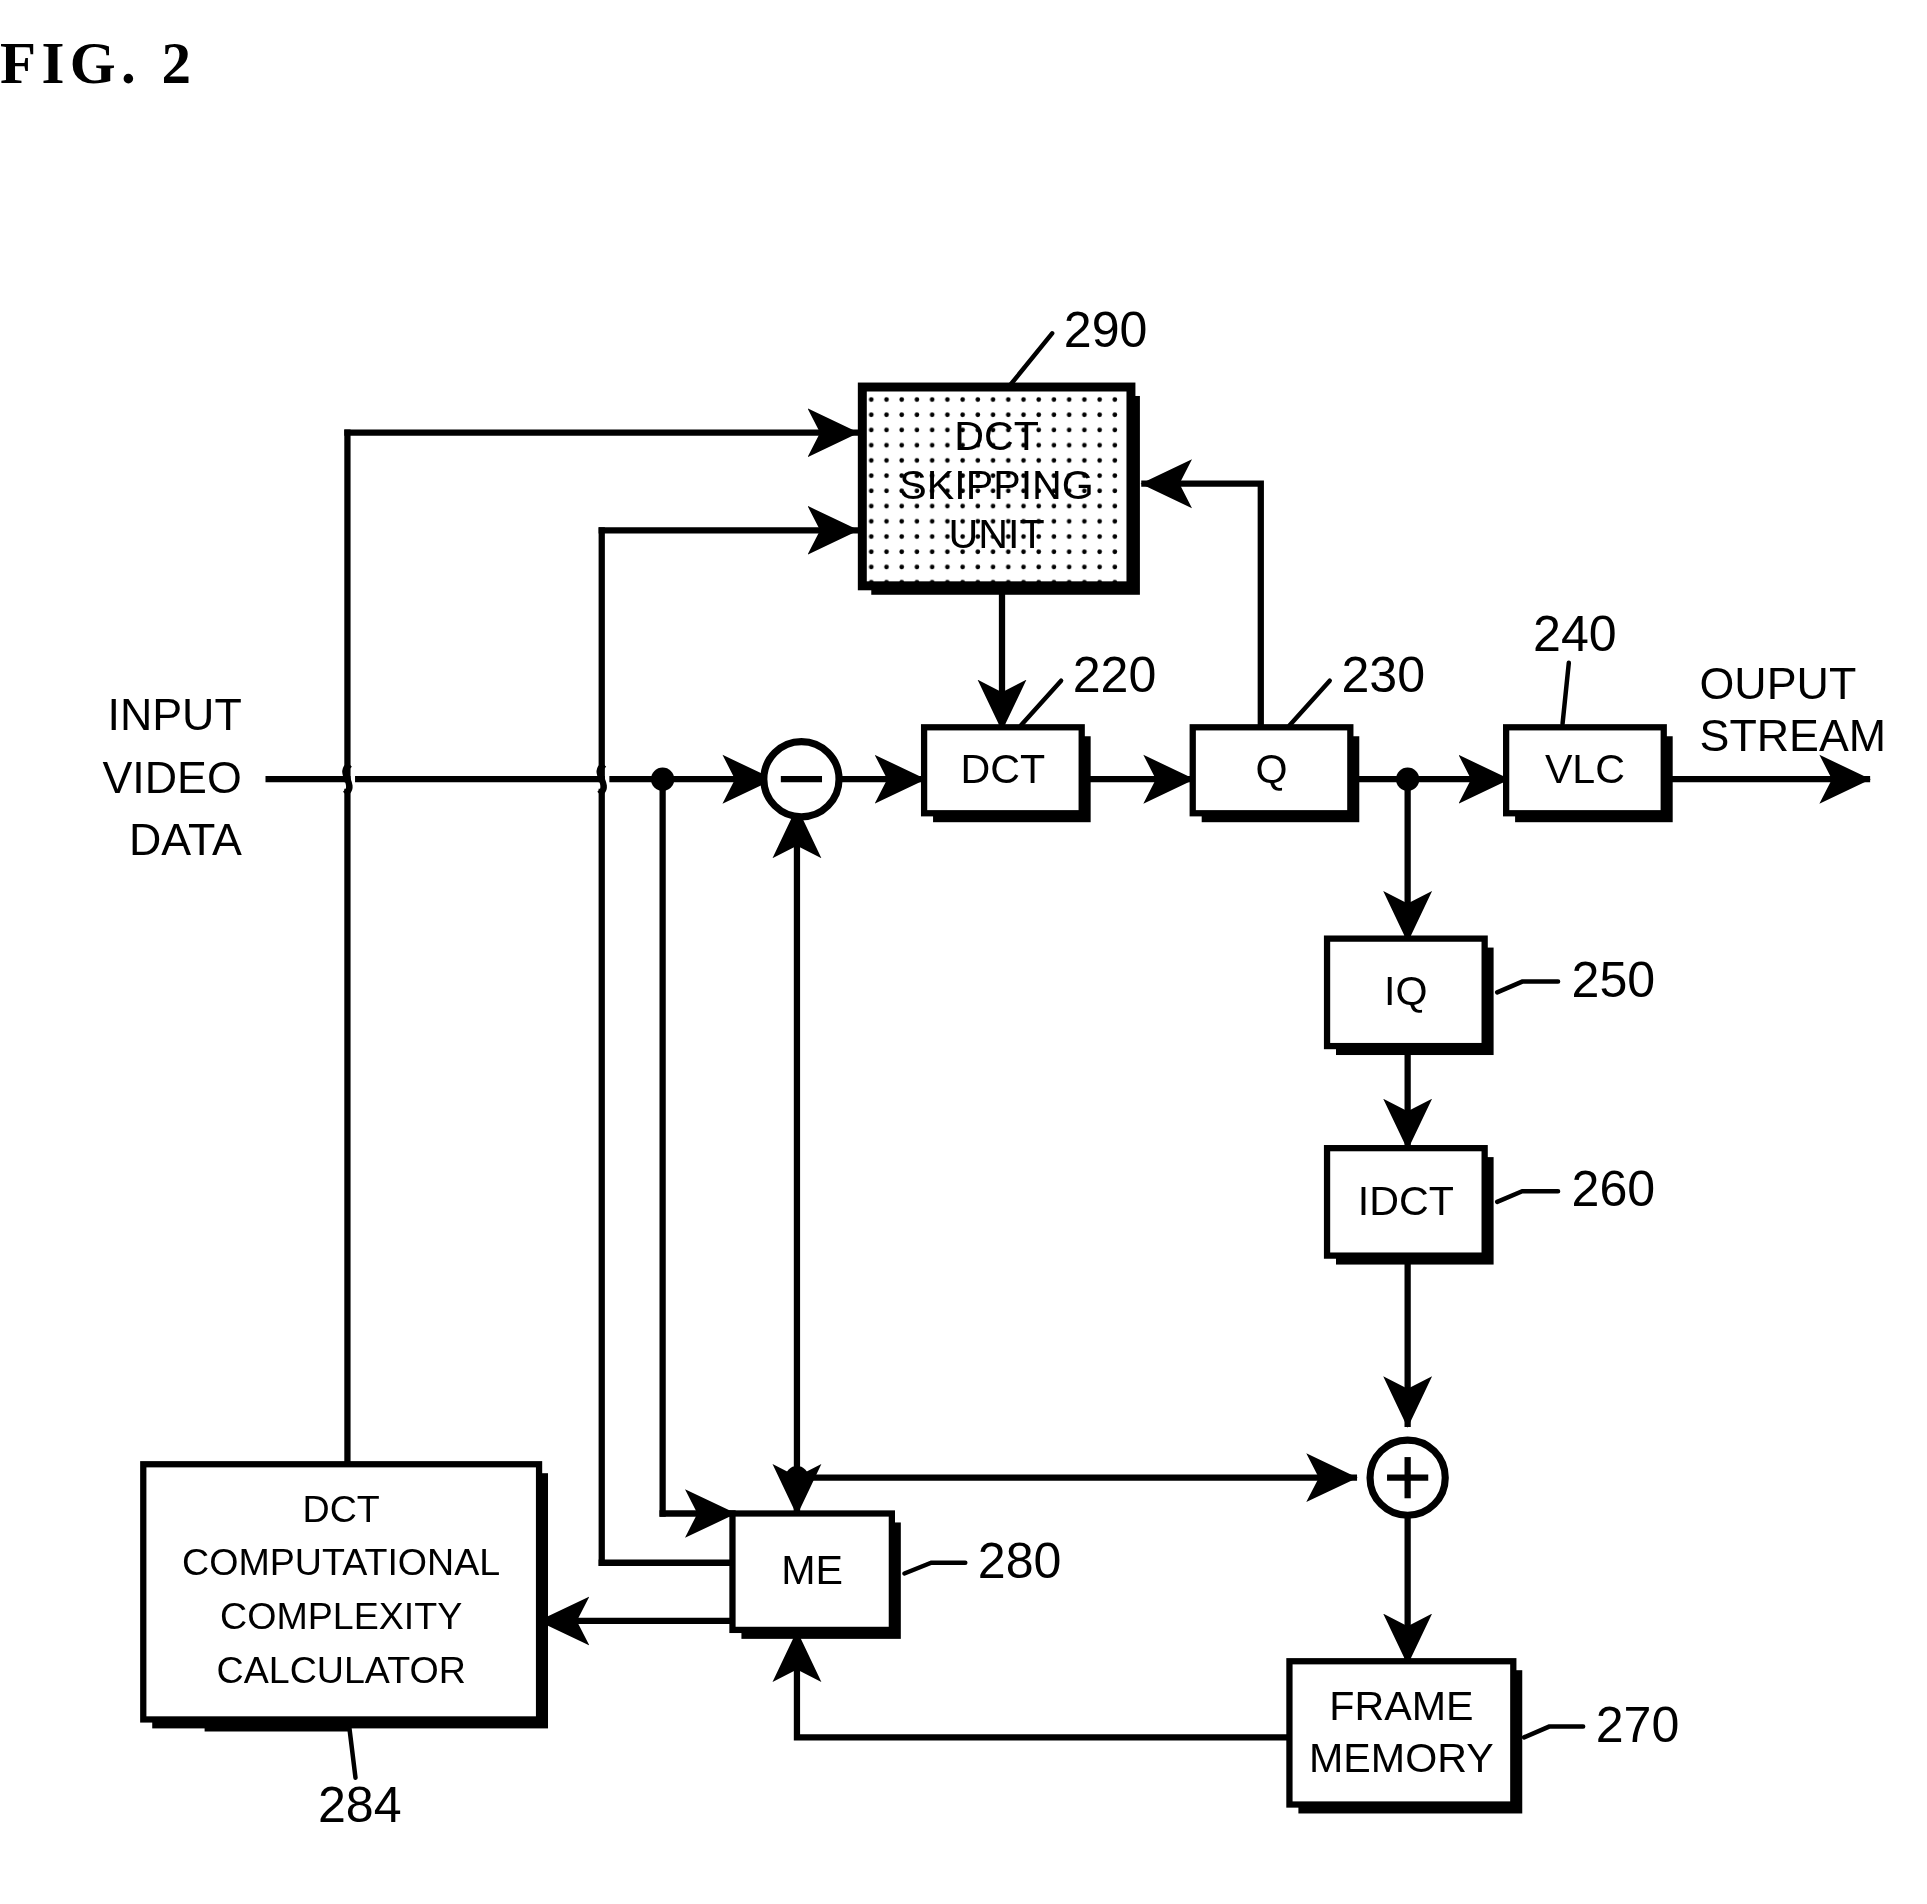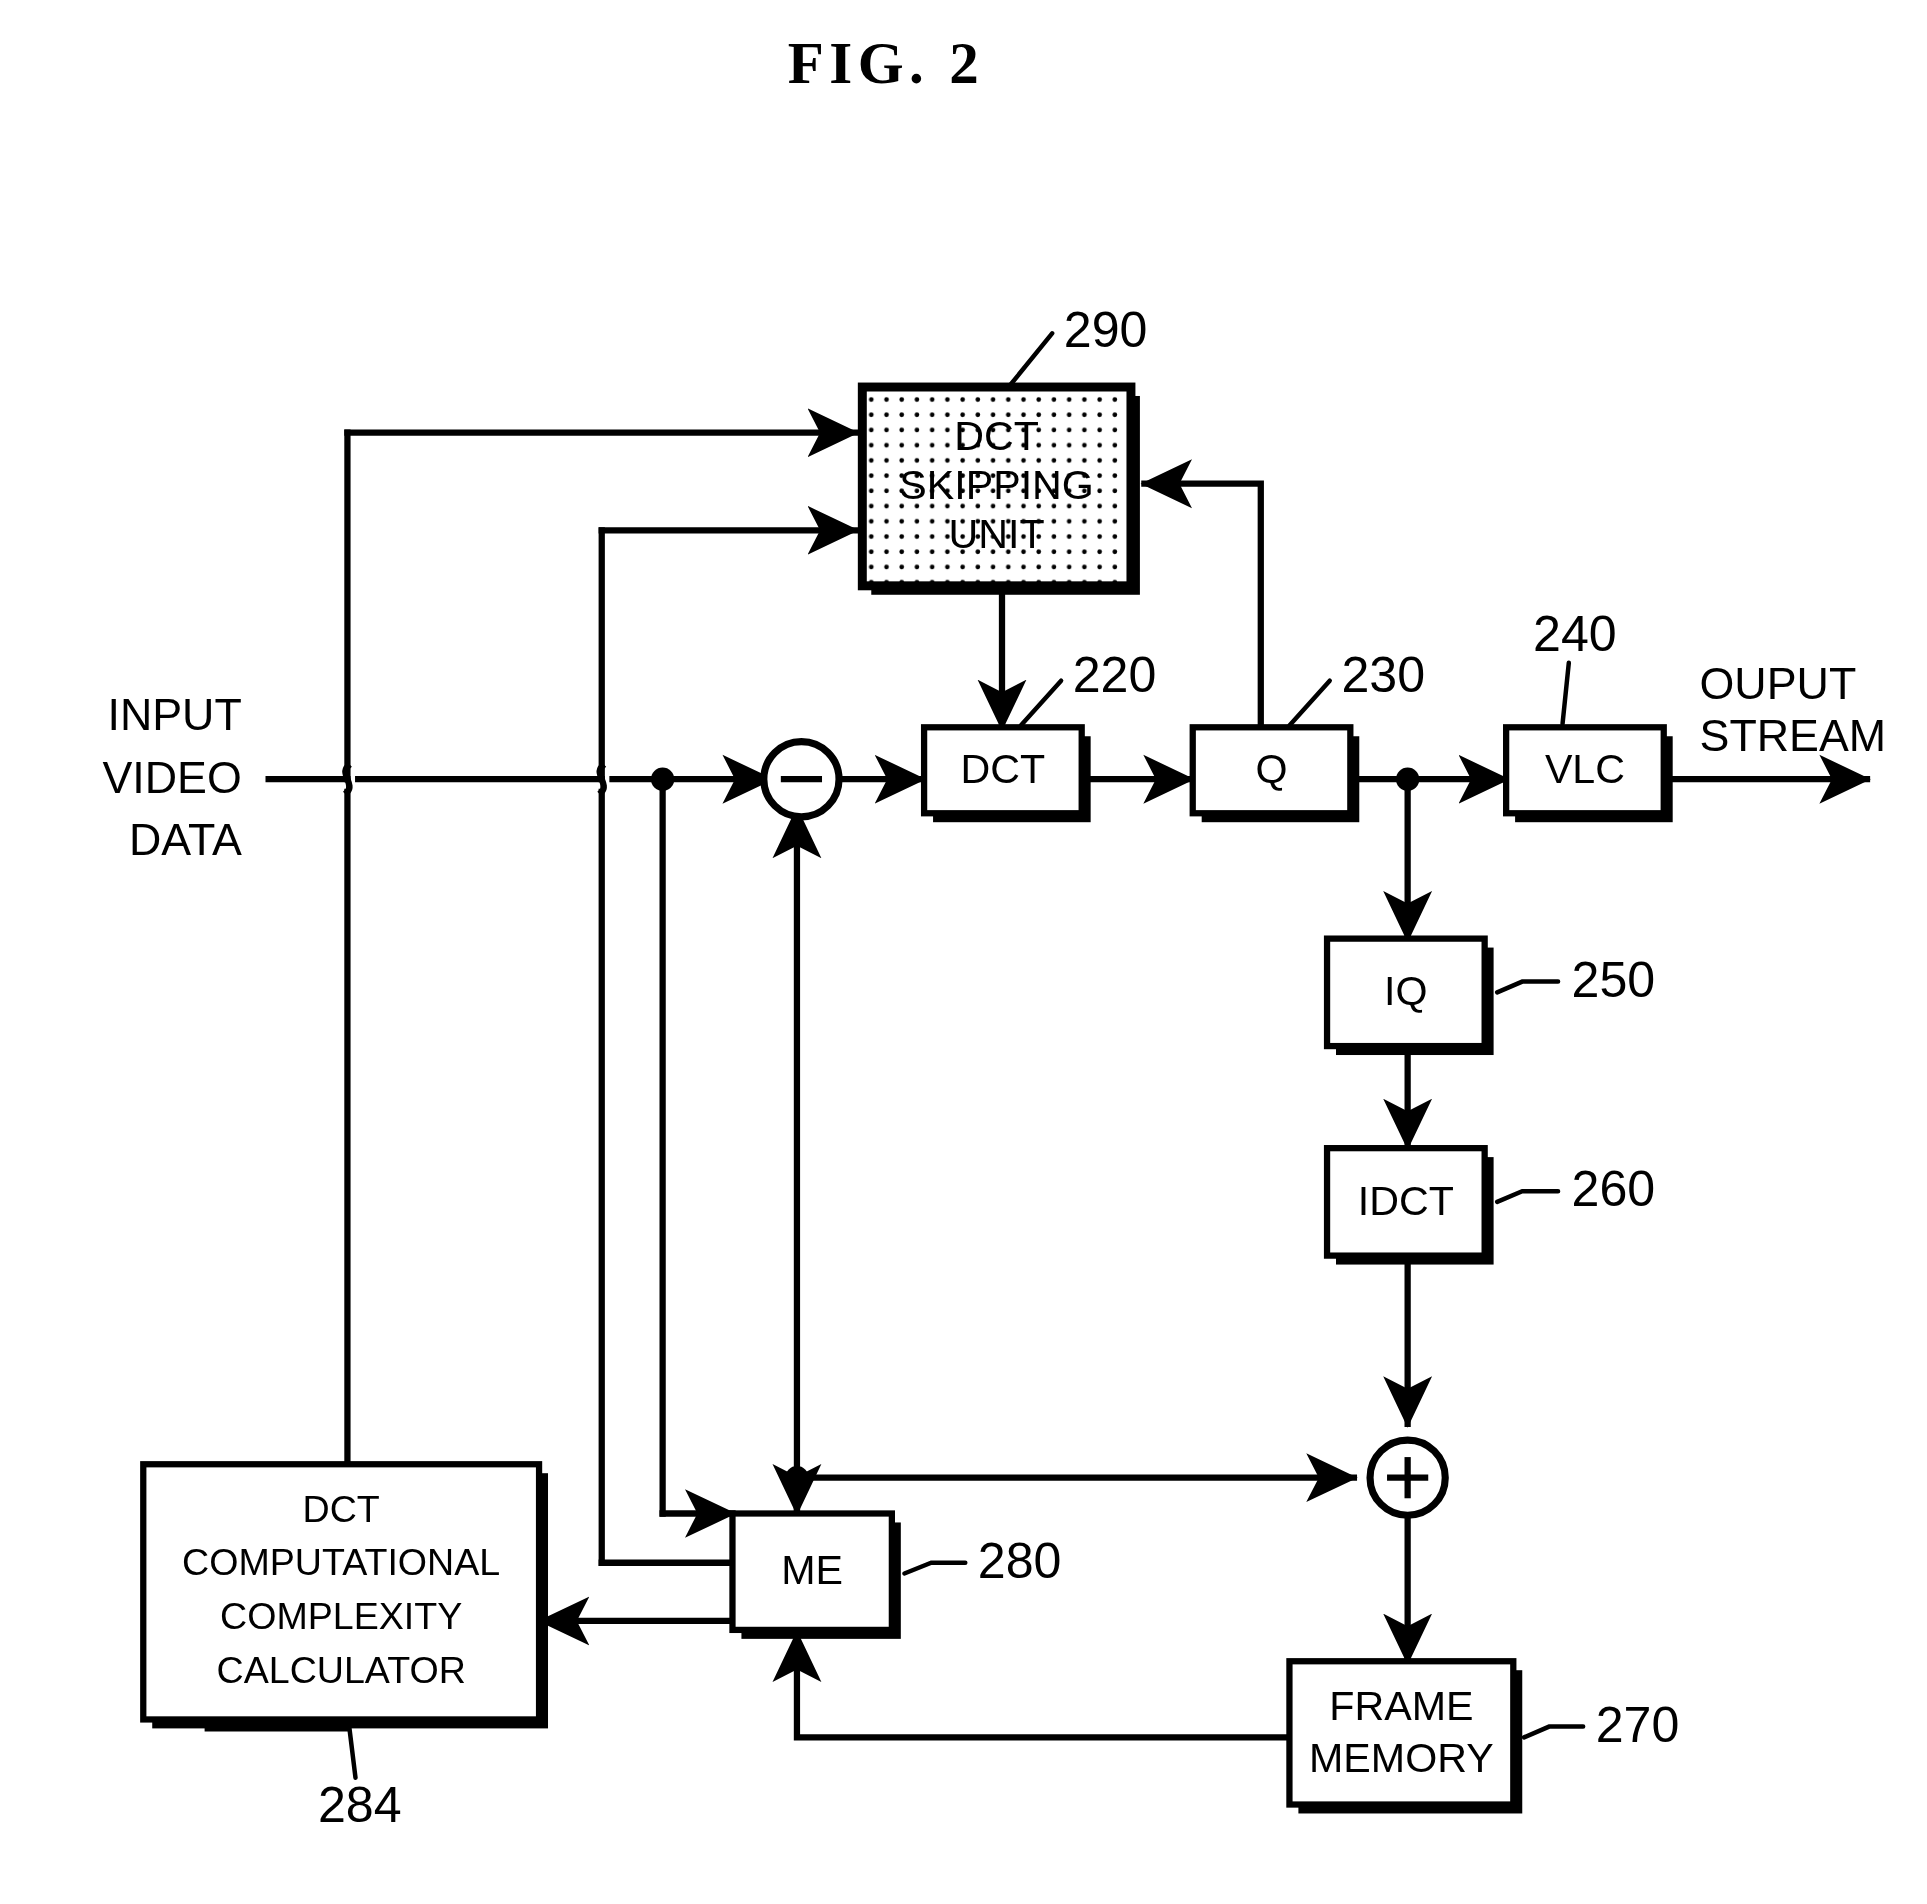--- a/index.html
+++ b/index.html
@@ -1,19 +1,19 @@
 <!DOCTYPE html>
 <html style="font-size:14.3px"><head>
 <meta charset="utf-8">
 <style>
   html,body{margin:0;padding:0;background:#fff;}
   body{width:1927px;height:1905px;font-family:"Liberation Sans",sans-serif;overflow:hidden;}
   #stage{position:relative;width:1927px;height:1905px;background:#ffffff;}
   #fig-title{
-    position:absolute;left:0;top:29px;width:1772px;text-align:center;
+    position:absolute;left:0;top:29px;width:1772px;text-align:left;
     font-family:"Liberation Serif",serif;font-weight:bold;font-size:59px;
     letter-spacing:5.4px;color:#000;
   }
   svg#diagram{position:absolute;left:0;top:0;width:1927px;height:1905px;}
   .bx{fill:#ffffff;stroke:#000000;stroke-width:7;}
   .bx-shadow{fill:#000000;}
   .bx-hatch{fill:url(#dots);stroke:#000000;stroke-width:10;}
   .wire{stroke:#000000;stroke-width:7;fill:none;stroke-linecap:square;}
   .leader{stroke:#000000;stroke-width:5;fill:none;stroke-linecap:round;}
   .opsym{fill:#ffffff;stroke:#000000;stroke-width:8;}

